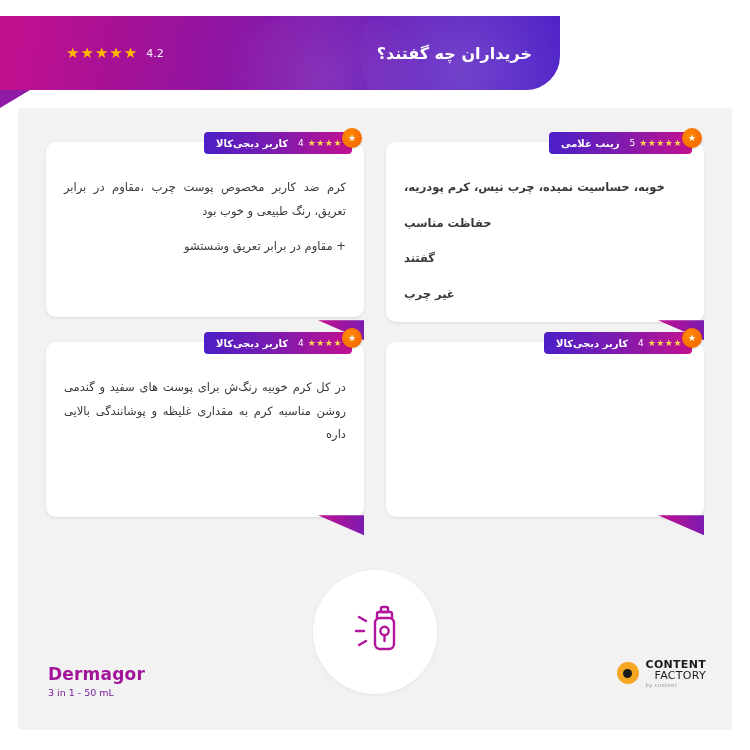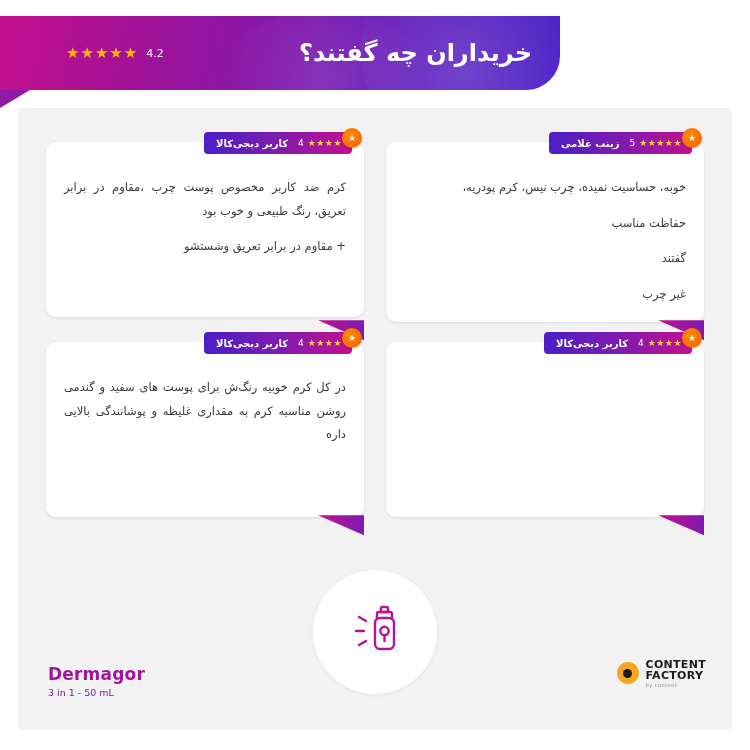--- a/index.html
+++ b/index.html
@@ -38,21 +38,21 @@
     right: 120px; bottom: -90px;
     width: 230px; height: 170px;
     border-radius: 50%;
     background: radial-gradient(circle at 50% 40%, rgba(255,255,255,0.10), rgba(255,255,255,0) 65%);
   }
   .header-title {
     position: absolute;
     right: 28px; top: 50%;
     transform: translateY(-50%);
     color: #ffffff;
-    font-size: 24px;
+    font-size: 16px;
     font-weight: bold;
     letter-spacing: 0.2px;
     z-index: 3;
   }
   .header-rating {
     position: absolute;
     left: 58px; top: 50%;
     transform: translateY(-50%);
     display: flex;
     align-items: center;
@@ -144,21 +144,21 @@
     display: flex; align-items: center; justify-content: center;
     color: #fff; font-size: 9px;
     box-shadow: 0 1px 2px rgba(0,0,0,0.2);
   }
   .card-text {
     color: #3a3a3a;
     font-size: 11.5px;
     line-height: 2.05;
     text-align: justify;
   }
-  .card-text.centered { text-align: right; }
+  .card-text.centered { text-align: left; font-weight: bold; }
   .card-line { display: block; }
   .card-line + .card-line { margin-top: 12px; }
 
   .card-fold {
     position: absolute;
     bottom: -18px; right: 0;
     width: 46px; height: 20px;
     background: linear-gradient(90deg, #c3108f, #7c1bb0);
     clip-path: polygon(0 0, 100% 0, 100% 100%);
     border-bottom-left-radius: 2px;
@@ -206,21 +206,21 @@
     display: flex; align-items: center; justify-content: center;
   }
   .cf-mark span {
     width: 9px; height: 9px;
     border-radius: 50%;
     background: #1b1b1b;
     display: block;
   }
   .cf-text { line-height: 1.05; }
   .cf-l1 { font-size: 11px; font-weight: bold; color: #1b1b1b; letter-spacing: 0.3px; }
-  .cf-l2 { font-size: 11px; font-weight: bold; color: #1b1b1b; letter-spacing: 0.3px; }
+  .cf-l2 { font-size: 11px; font-weight: normal; color: #1b1b1b; letter-spacing: 0.3px; text-align: right; }
   .cf-l3 { font-size: 5px; color: #8a8a8a; letter-spacing: 0.5px; margin-top: 1px; }
 </style>
 </head>
 <body>
 
 <div class="page">
 
   <div class="header-corner"></div>
   <div class="header-tail"></div>
 

